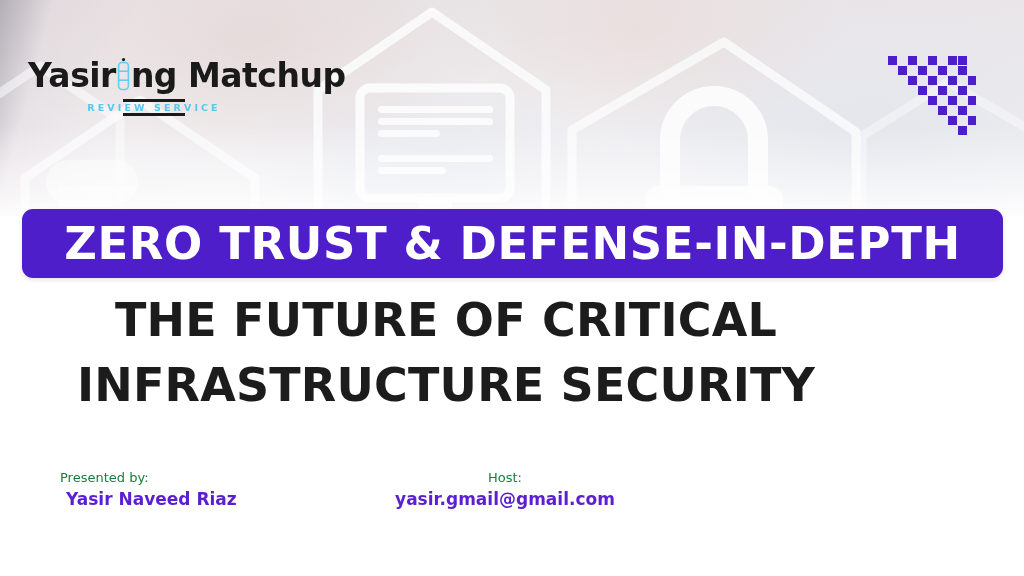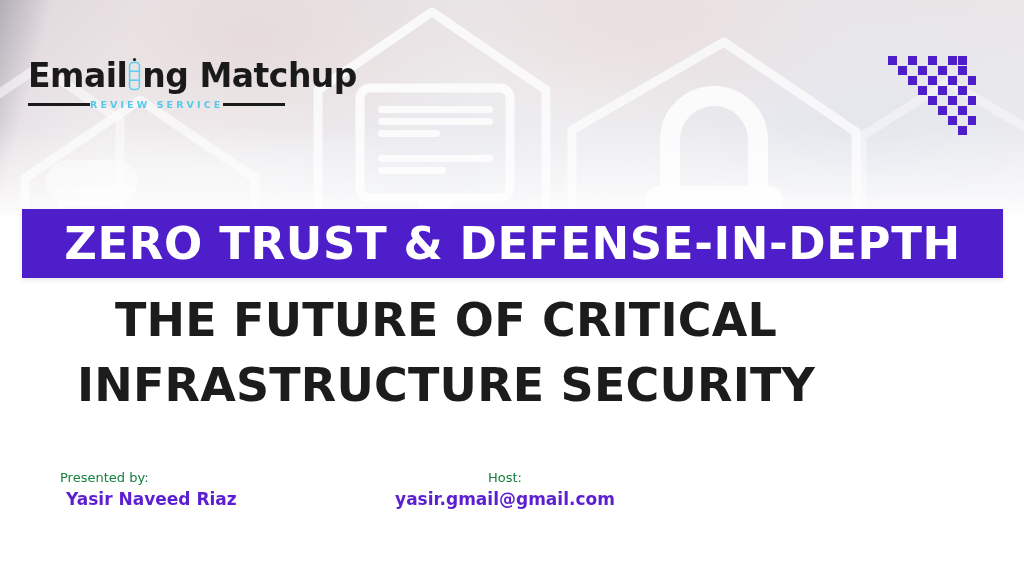--- a/index.html
+++ b/index.html
@@ -72,20 +72,21 @@
     width: 13px;
     height: 34px;
     margin: 0 1px;
     vertical-align: middle;
   }
   .logo-sub-row {
     display: flex;
     align-items: center;
     margin-top: 7px;
     width: 252px;
+    flex-direction: column;
   }
   .logo-rule {
     height: 3px;
     background: #1a1a1a;
     flex: 0 0 auto;
   }
   .logo-rule.left  { width: 62px; }
   .logo-rule.right { width: 62px; }
   .logo-sub {
     flex: 1 1 auto;
@@ -104,21 +105,21 @@
     left: 888px; top: 56px;
     width: 88px; height: 82px;
   }
 
   
   .banner {
     position: absolute;
     left: 22px; top: 209px;
     width: 981px; height: 69px;
     background: #4f1ecb;
-    border-radius: 0;
+    border-radius: 11px;
     display: flex;
     align-items: center;
     justify-content: center;
     box-shadow: 0 2px 5px rgba(0,0,0,0.10);
   }
   .banner-text {
     font-family: "DejaVu Sans", sans-serif;
     font-weight: bold;
     font-size: 45px;
     letter-spacing: 0.6px;
@@ -226,21 +227,21 @@
       <path d="M 670 196 L 670 140 a 44 44 0 0 1 88 0 L 758 196" fill="none" stroke="#ffffff" stroke-opacity="0.95" stroke-width="20"></path>
       <rect x="645" y="186" width="138" height="80" rx="14" fill="#ffffff" fill-opacity="0.95"></rect>
     </g>
   </svg>
 
   <div class="bg-veil"></div>
   <div class="bg-fade"></div>
 
   <div class="logo">
     <div class="logo-word">
-      <span>Email</span>
+      <span>Yasir</span>
       <span class="logo-i">
         <svg width="13" height="34" viewBox="0 0 13 34" xmlns="http://www.w3.org/2000/svg">
           <g fill="none" stroke="#5fd0f2" stroke-width="1.6">
             <rect x="1.6" y="4.5" width="9.8" height="27" rx="3.4"></rect>
             <line x1="1.6" y1="13.2" x2="11.4" y2="13.2"></line>
             <line x1="1.6" y1="22.2" x2="11.4" y2="22.2"></line>
           </g>
           <circle cx="6.5" cy="1.6" r="1.6" fill="#1a1a1a"></circle>
         </svg>
       </span>

